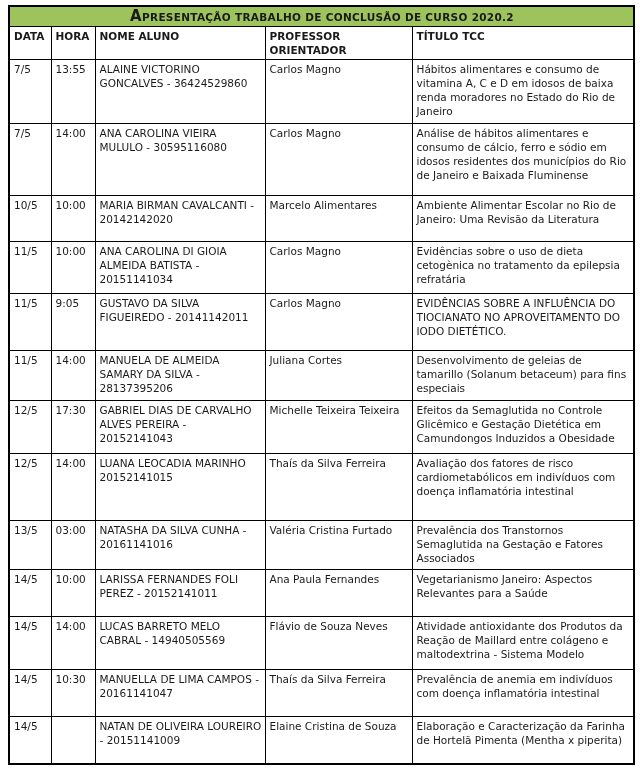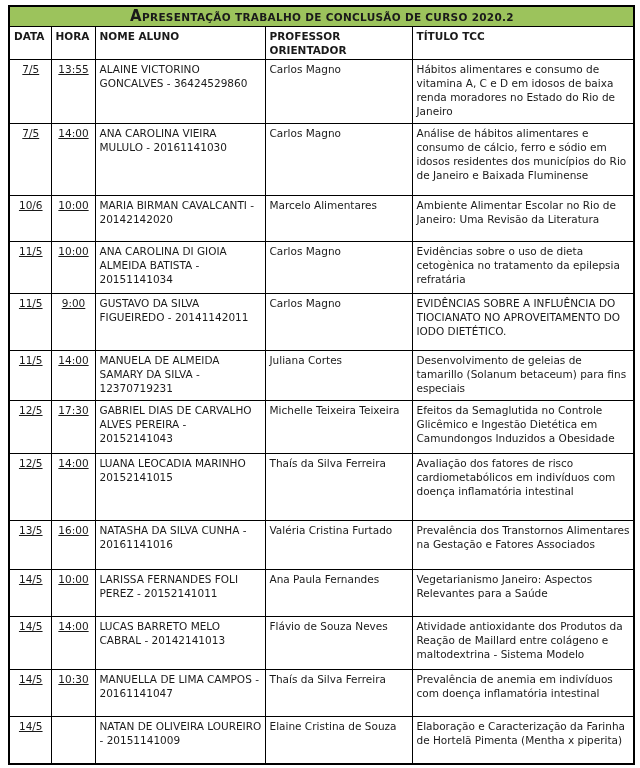--- a/index.html
+++ b/index.html
@@ -47,21 +47,21 @@
     font-size: 15px;
   }
   td.col-header {
     font-weight: bold;
     font-size: 10.5px;
     color: #000000;
     vertical-align: top;
     text-align: left;
     margin-left: 6px;
   }
-  td.c-data, td.c-hora { text-align: center; padding-left: 1px; padding-right: 1px; text-decoration: underline; }
+  td.c-data, td.c-hora { text-align: left; padding-left: 1px; padding-right: 1px; }
 </style>
 </head>
 <body>
 
 <div class="doc">
   <table class="tcc">
     <colgroup>
       <col style="width:42px">
       <col style="width:44px">
       <col style="width:170px">
@@ -83,84 +83,84 @@
       <tr style="height:64px">
         <td class="c-data">7/5</td>
         <td class="c-hora">13:55</td>
         <td>ALAINE VICTORINO GONCALVES - 36424529860</td>
         <td>Carlos Magno</td>
         <td>Hábitos alimentares e consumo de vitamina A, C e D em idosos de baixa renda moradores no Estado do Rio de Janeiro</td>
       </tr>
       <tr style="height:72px">
         <td class="c-data">7/5</td>
         <td class="c-hora">14:00</td>
-        <td>ANA CAROLINA VIEIRA MULULO - 20161141030</td>
+        <td>ANA CAROLINA VIEIRA MULULO - 30595116080</td>
         <td>Carlos Magno</td>
         <td>Análise de hábitos alimentares e consumo de cálcio, ferro e sódio em idosos residentes dos municípios do Rio de Janeiro e Baixada Fluminense</td>
       </tr>
       <tr style="height:46px">
-        <td class="c-data">10/6</td>
+        <td class="c-data">10/5</td>
         <td class="c-hora">10:00</td>
         <td>MARIA BIRMAN CAVALCANTI - 20142142020</td>
         <td>Marcelo Alimentares</td>
         <td>Ambiente Alimentar Escolar no Rio de Janeiro: Uma Revisão da Literatura</td>
       </tr>
       <tr style="height:52px">
         <td class="c-data">11/5</td>
         <td class="c-hora">10:00</td>
         <td>ANA CAROLINA DI GIOIA ALMEIDA BATISTA - 20151141034</td>
         <td>Carlos Magno</td>
         <td>Evidências sobre o uso de dieta cetogènica no tratamento da epilepsia refratária</td>
       </tr>
       <tr style="height:57px">
         <td class="c-data">11/5</td>
-        <td class="c-hora">9:00</td>
+        <td class="c-hora">9:05</td>
         <td>GUSTAVO DA SILVA FIGUEIREDO - 20141142011</td>
         <td>Carlos Magno</td>
         <td>EVIDÊNCIAS SOBRE A INFLUÊNCIA DO TIOCIANATO NO APROVEITAMENTO DO IODO DIETÉTICO.</td>
       </tr>
       <tr style="height:50px">
         <td class="c-data">11/5</td>
         <td class="c-hora">14:00</td>
-        <td>MANUELA DE ALMEIDA SAMARY DA SILVA - 12370719231</td>
+        <td>MANUELA DE ALMEIDA SAMARY DA SILVA - 28137395206</td>
         <td>Juliana Cortes</td>
         <td>Desenvolvimento de geleias de tamarillo (Solanum betaceum) para fins especiais</td>
       </tr>
       <tr style="height:53px">
         <td class="c-data">12/5</td>
         <td class="c-hora">17:30</td>
         <td>GABRIEL DIAS DE CARVALHO ALVES PEREIRA - 20152141043</td>
         <td>Michelle Teixeira Teixeira</td>
-        <td>Efeitos da Semaglutida no Controle Glicêmico e Ingestão Dietética em Camundongos Induzidos a Obesidade</td>
+        <td>Efeitos da Semaglutida no Controle Glicêmico e Gestação Dietética em Camundongos Induzidos a Obesidade</td>
       </tr>
       <tr style="height:67px">
         <td class="c-data">12/5</td>
         <td class="c-hora">14:00</td>
         <td>LUANA LEOCADIA MARINHO 20152141015</td>
         <td>Thaís da Silva Ferreira</td>
         <td>Avaliação dos fatores de risco cardiometabólicos em indivíduos com doença inflamatória intestinal</td>
       </tr>
       <tr style="height:49px">
         <td class="c-data">13/5</td>
-        <td class="c-hora">16:00</td>
+        <td class="c-hora">03:00</td>
         <td>NATASHA DA SILVA CUNHA - 20161141016</td>
         <td>Valéria Cristina Furtado</td>
-        <td>Prevalência dos Transtornos Alimentares na Gestação e Fatores Associados</td>
+        <td>Prevalência dos Transtornos Semaglutida na Gestação e Fatores Associados</td>
       </tr>
       <tr style="height:47px">
         <td class="c-data">14/5</td>
         <td class="c-hora">10:00</td>
         <td>LARISSA FERNANDES FOLI PEREZ - 20152141011</td>
         <td>Ana Paula Fernandes</td>
         <td>Vegetarianismo Janeiro: Aspectos Relevantes para a Saúde</td>
       </tr>
       <tr style="height:53px">
         <td class="c-data">14/5</td>
         <td class="c-hora">14:00</td>
-        <td>LUCAS BARRETO MELO CABRAL - 20142141013</td>
+        <td>LUCAS BARRETO MELO CABRAL - 14940505569</td>
         <td>Flávio de Souza Neves</td>
         <td>Atividade antioxidante dos Produtos da Reação de Maillard entre colágeno e maltodextrina - Sistema Modelo</td>
       </tr>
       <tr style="height:47px">
         <td class="c-data">14/5</td>
         <td class="c-hora">10:30</td>
         <td>MANUELLA DE LIMA CAMPOS - 20161141047</td>
         <td>Thaís da Silva Ferreira</td>
         <td>Prevalência de anemia em indivíduos com doença inflamatória intestinal</td>
       </tr>

